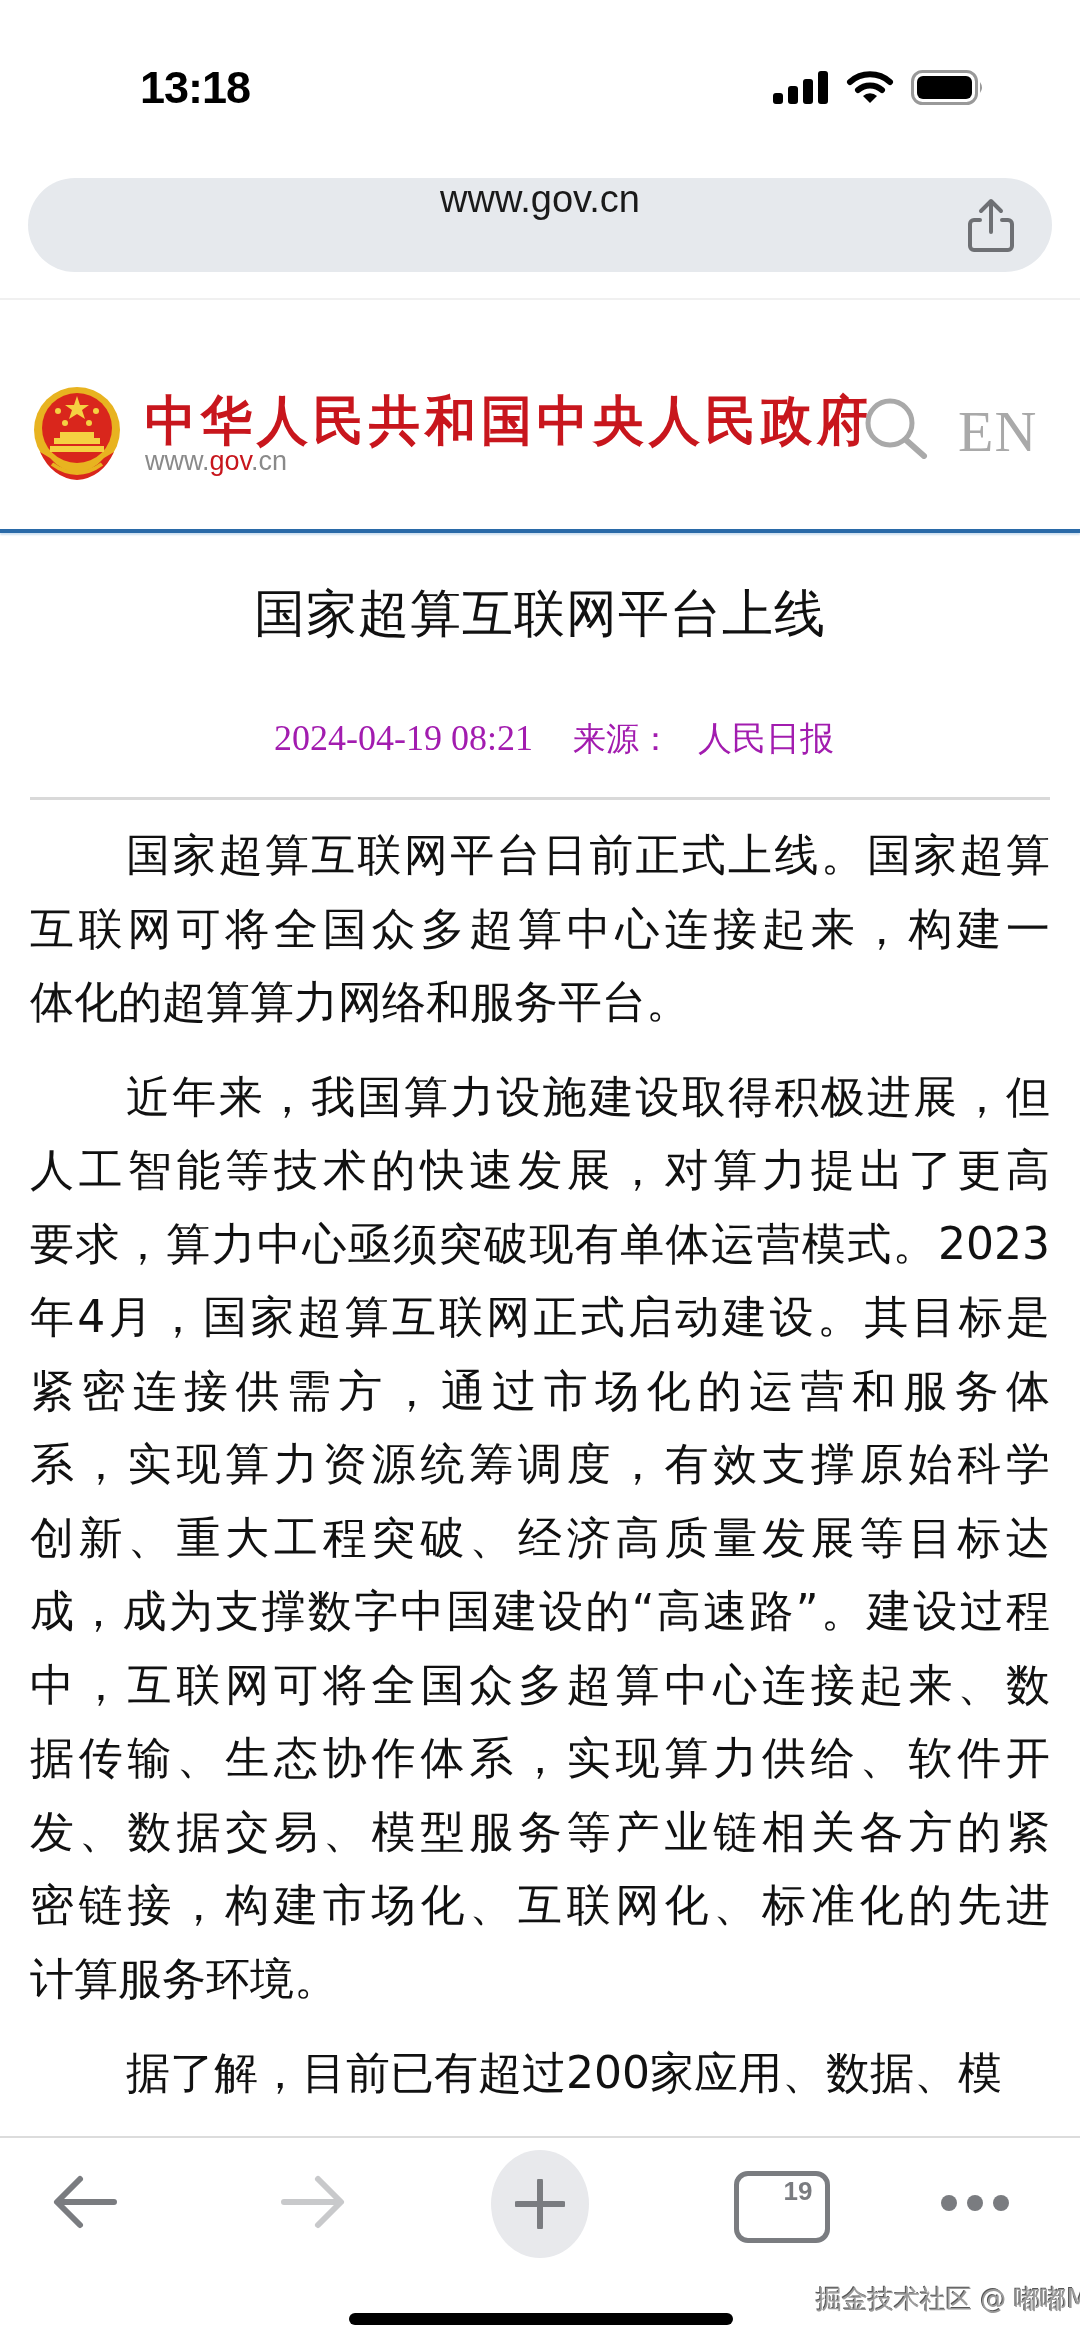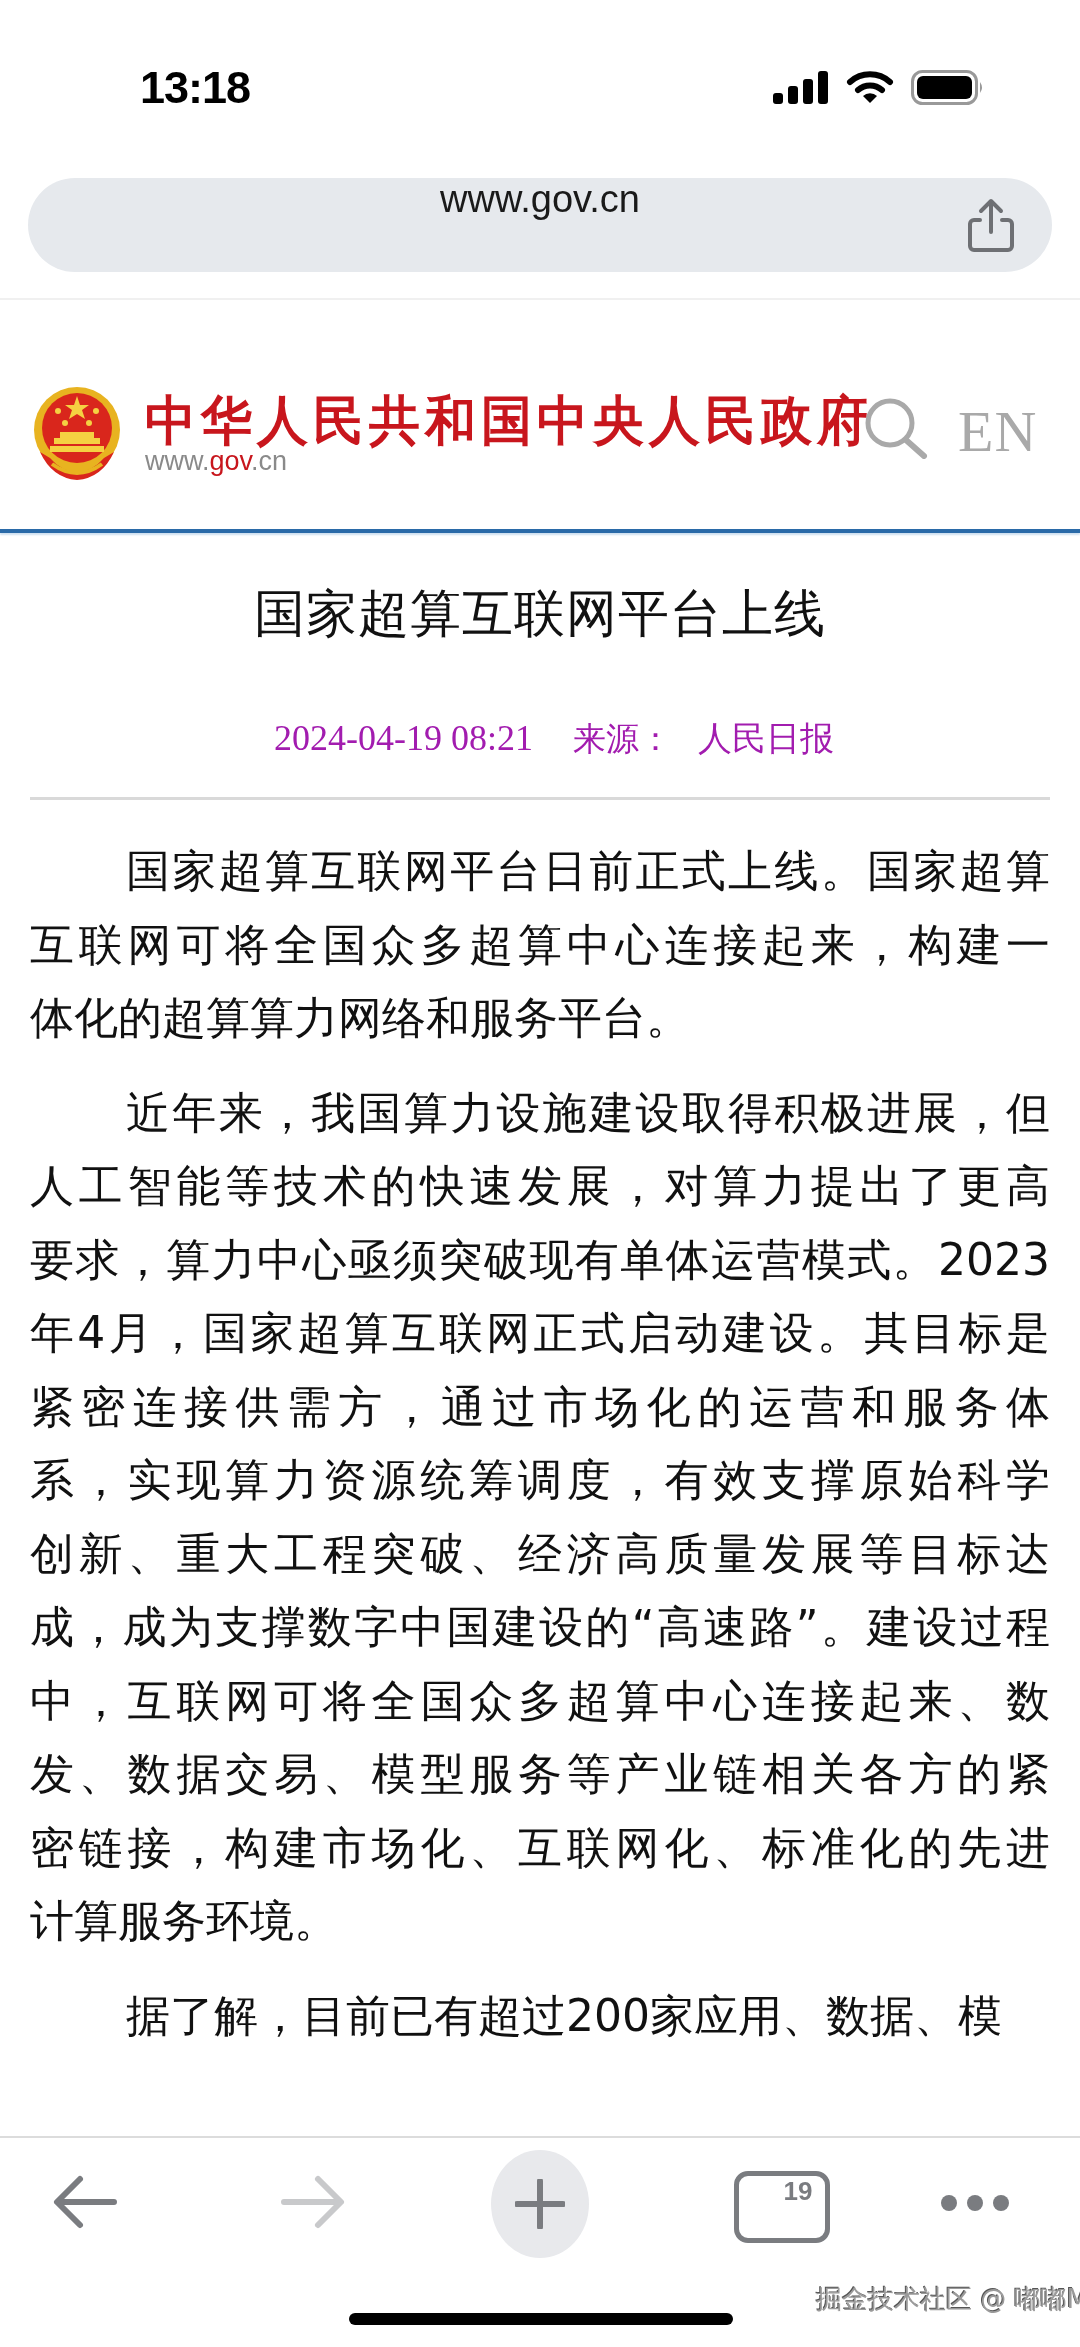--- a/index.html
+++ b/index.html
@@ -29,21 +29,21 @@
   
   #article-title { left:0; top:580px; width:1080px; text-align:center; font:51px "DejaVu Sans", sans-serif; color:#111; letter-spacing:1px; }
   #meta-line { left:242px; top:716px; font:36px "Liberation Serif", serif; color:#a21caf; white-space:nowrap;margin-left:32px; }
   #meta-line .src-label { margin-left:40px; font-family:"DejaVu Sans", sans-serif; font-size:33px; }
   #meta-line .src-value { margin-left:26px; font-family:"DejaVu Sans", sans-serif; font-size:34px; }
   #gray-line { left:30px; top:797px; width:1020px; height:3px; background:#d9d9d9; }
   
   #article-body { left:30px; top:826px; width:1020px; }
   .para { margin:0 0 21px 0; }
   .line { display:block; height:73.5px; line-height:73.5px; font:44px "DejaVu Sans", sans-serif; color:#111; white-space:nowrap; text-align:justify; text-align-last:justify; }
-  .line.first { padding-left:96px;margin-top:16px; }
+  .line.first { padding-left:96px; }
   .line.last { text-align-last:left; }
   
   #toolbar { left:0; top:2136px; width:1080px; height:211px; background:#fff; border-top:2px solid #dcdcdc; }
   #back-btn { left:52px; top:36px; width:66px; height:56px; }
   #fwd-btn { left:280px; top:36px; width:66px; height:56px; }
   #new-tab-btn { left:491px; top:12px; width:98px; height:108px; border-radius:50%; background:#e8e9ec; }
   #tabs-btn { left:734px; top:33px; width:64px; height:72px; }
   #tabs-box { left:0; top:0; width:54px; height:62px; border:5px solid #7a7c80; border-radius:14px; text-align:center; line-height:62px; font:bold 26px "Liberation Sans", sans-serif; color:#7a7c80;padding-left:32px; }
   #more-btn { left:940px; top:50px; width:70px; height:30px; }
   #watermark { left:772px; top:2282px; font:26px "DejaVu Sans", sans-serif; color:#9a9a9a; text-shadow:1px 1px 0 #fff, -1px -1px 0 #555; white-space:nowrap;margin-left:44px; }
@@ -117,20 +117,21 @@
     <div class="para">
       <span class="line first">近年来，我国算力设施建设取得积极进展，但</span>
       <span class="line">人工智能等技术的快速发展，对算力提出了更高</span>
       <span class="line">要求，算力中心亟须突破现有单体运营模式。2023</span>
       <span class="line">年4月，国家超算互联网正式启动建设。其目标是</span>
       <span class="line">紧密连接供需方，通过市场化的运营和服务体</span>
       <span class="line">系，实现算力资源统筹调度，有效支撑原始科学</span>
       <span class="line">创新、重大工程突破、经济高质量发展等目标达</span>
       <span class="line">成，成为支撑数字中国建设的“高速路”。建设过程</span>
       <span class="line">中，互联网可将全国众多超算中心连接起来、数</span>
+      <span class="line">据传输、生态协作体系，实现算力供给、软件开</span>
       <span class="line">发、数据交易、模型服务等产业链相关各方的紧</span>
       <span class="line">密链接，构建市场化、互联网化、标准化的先进</span>
       <span class="line last">计算服务环境。</span>
     </div>
     <div class="para">
       <span class="line first last">据了解，目前已有超过200家应用、数据、模</span>
     </div>
   </div>
 
 <div id="toolbar" class="abs">

